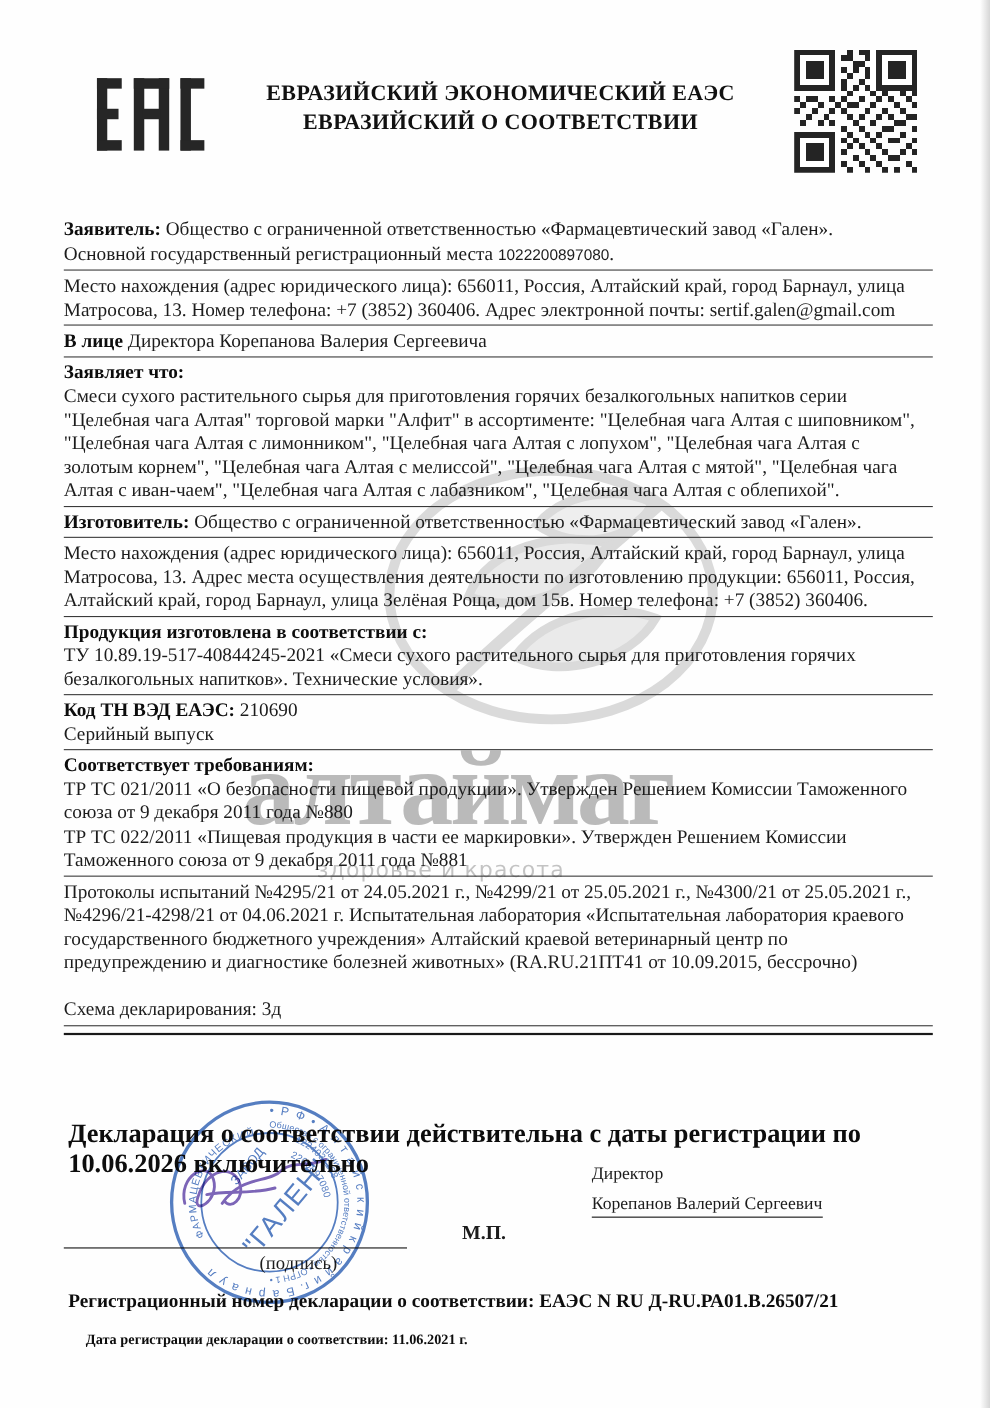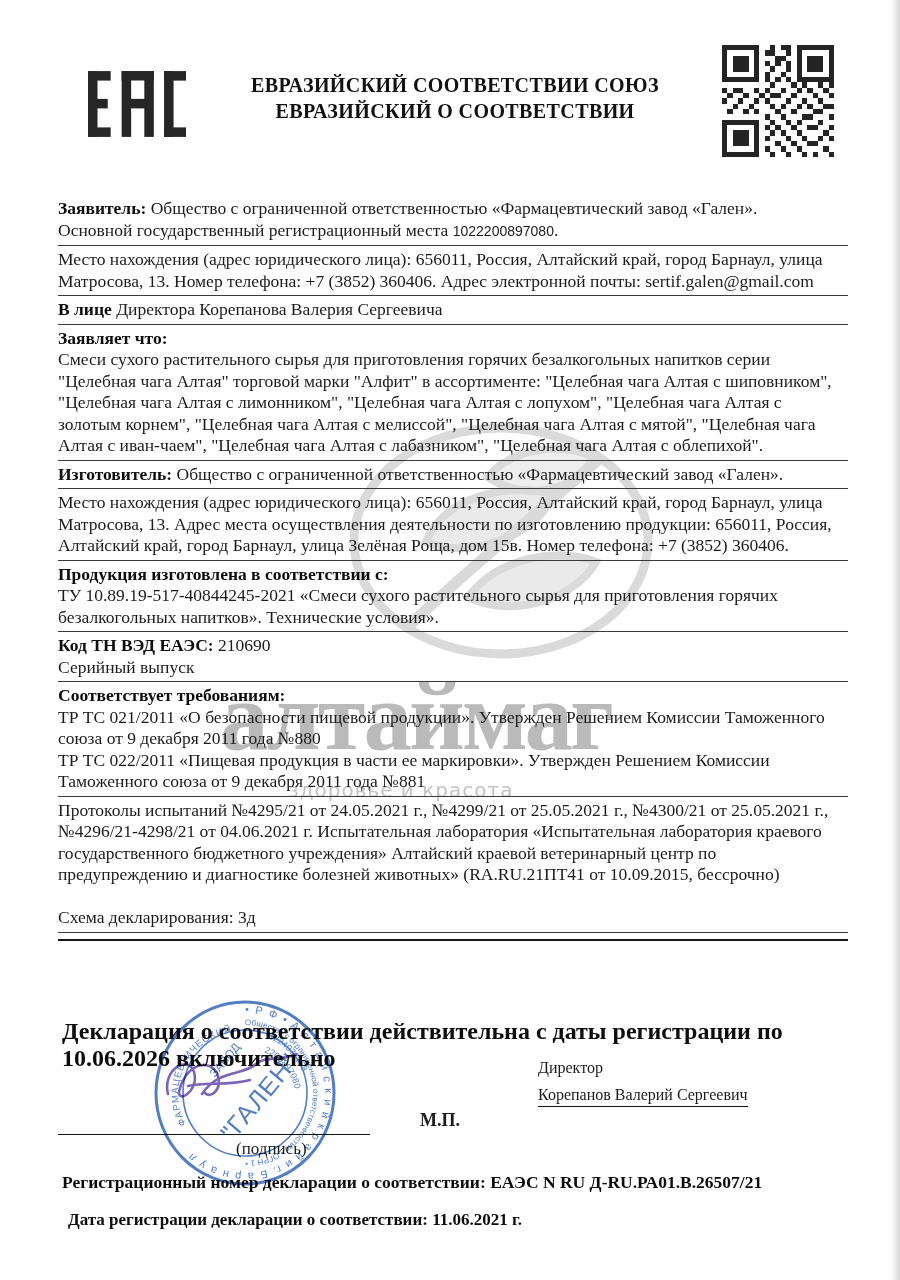--- a/index.html
+++ b/index.html
@@ -32,21 +32,21 @@
   .sans{font-family:"Liberation Sans","DejaVu Sans",sans-serif;font-size:14px;}
   
   .abs{position:absolute;z-index:2;}
   .validity{left:62px;top:1018px;width:800px;font-weight:bold;font-size:24px;color:#0d0d0d;}
   .sig-line{left:58px;top:1134px;width:312px;border-top:1.6px solid #111;height:0;}
   .podpis{left:236px;top:1139px;font-size:17px;}
   .mp{left:420px;top:1110px;font-weight:bold;font-size:18px;}
   .dir-col{left:538px;top:1054px;font-size:16px;line-height:27px;}
   .dir-name{border-bottom:1.4px solid #111;display:inline-block;line-height:23px;}
   .reg-line{left:62px;top:1172px;width:800px;font-weight:bold;font-size:17.5px;color:#0d0d0d;}
-  .date-line{left:68px;top:1210px;width:800px;font-weight:bold;font-size:17px;color:#0d0d0d;}
+  .date-line{left:78px;top:1210px;width:800px;font-weight:bold;font-size:13px;color:#0d0d0d;}
   
   .stamp{position:absolute;left:152px;top:1000px;width:186px;height:186px;z-index:3;
     mix-blend-mode:multiply;opacity:.85;}
   .signature{position:absolute;left:158px;top:1042px;width:150px;height:78px;z-index:4;
     mix-blend-mode:multiply;opacity:.88;}
 </style>
 </head>
 <body>
 
 <div class="page">
@@ -61,21 +61,21 @@
       <rect x="77" y="0" width="13" height="90"></rect>
       <path d="M46 0 h44 v13 h-44 z"></path>
       <rect x="57" y="38" width="22" height="13"></rect>
       <rect x="104" y="0" width="13" height="90"></rect>
       <rect x="104" y="0" width="30" height="13"></rect>
       <rect x="104" y="77" width="30" height="13"></rect>
     </g>
   </svg>
 
   <div class="doc-title">
-    <div>ЕВРАЗИЙСКИЙ СООТВЕТСТВИИ СОЮЗ</div>
+    <div>ЕВРАЗИЙСКИЙ ЭКОНОМИЧЕСКИЙ ЕАЭС</div>
     <div>ЕВРАЗИЙСКИЙ О СООТВЕТСТВИИ</div>
   </div>
 
   <svg class="qr" viewBox="0 0 21 21" shape-rendering="crispEdges" aria-hidden="true">
     <g fill="#242424">
       <rect x="0" y="0" width="7" height="7"></rect>
         <rect x="1" y="1" width="5" height="5" fill="#fff"></rect>
         <rect x="2" y="2" width="3" height="3"></rect>
       <rect x="14" y="0" width="7" height="7"></rect>
         <rect x="15" y="1" width="5" height="5" fill="#fff"></rect>

